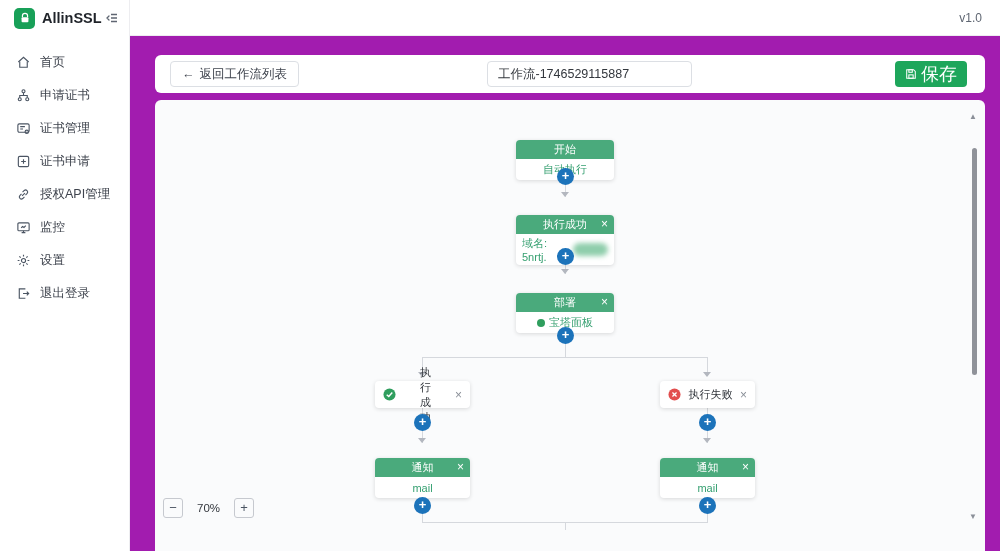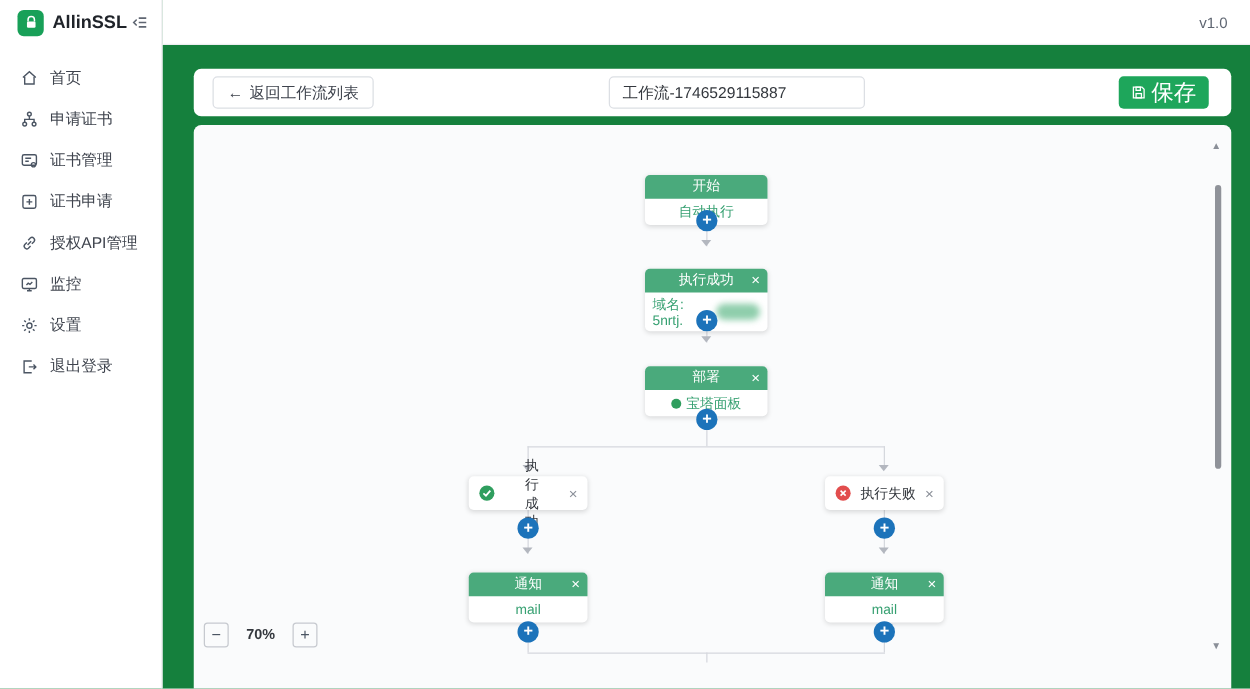--- a/index.html
+++ b/index.html
@@ -1,17 +1,17 @@
 <!DOCTYPE html>
 <html><head>
 <meta charset="utf-8">
 <style>
   * { margin:0; padding:0; box-sizing:border-box; }
   html,body { width:1000px; height:551px; font-family:"Liberation Sans", sans-serif; }
-  .page { position:relative; width:1000px; height:551px; background:#15803d; overflow:hidden; }
+  .page { position:relative; width:1000px; height:551px; background:#a21caf; overflow:hidden; }
 
   
   .sidebar { position:absolute; left:0; top:0; width:130px; height:551px; background:#fff; border-right:1px solid #ededf0; z-index:5; }
   .logo-row { display:flex; align-items:center; height:36px; padding:0 10px 0 14px; }
   .logo-box { width:21px; height:21px; background:#18a058; border-radius:5px; display:flex; align-items:center; justify-content:center; flex-shrink:0; }
   .app-name { font-size:14.5px; font-weight:bold; color:#1f2329; margin-left:7px; flex:1; }
   .collapse-btn { color:#5f6672; display:flex; align-items:center; cursor:pointer; }
   .menu { padding-top:10px; }
   .menu-item { display:flex; align-items:center; height:33px; padding-left:16px; cursor:pointer; color:#3e434d; }
   .menu-item .mi-icon { width:15px; height:15px; margin-right:9px; display:flex; align-items:center; justify-content:center; color:#4b5563; }
@@ -40,21 +40,21 @@
   .node-body { min-height:21px; display:flex; align-items:center; justify-content:center; font-size:11px; color:#36a071; gap:4px; padding:2px 6px; }
   .redacted { width:40px; height:13px; border-radius:7px; background:#8fceac; filter:blur(2.5px); }
   .dot-logo { width:8px; height:8px; border-radius:50%; background:#2f9e5e; flex-shrink:0; }
 
   .pill-node { position:absolute; width:95px; height:27px; background:#fff; border-radius:4px; box-shadow:0 1px 4px rgba(0,0,0,.14); display:flex; align-items:center; padding:0 8px; gap:7px; z-index:2; }
   .pill-label { flex:1; font-size:11px; color:#33373d; text-align:center; }
   .pill-close { color:#8a8f98; font-size:12px; cursor:pointer; }
 
   .zoom-ctrl { position:absolute; display:flex; align-items:center; z-index:4; }
   .zoom-btn { width:20px; height:20px; border:1px solid #c6c9cf; background:#fafbfc; border-radius:3px; font-size:13px; color:#4b5563; line-height:17px; text-align:center; cursor:pointer; }
-  .zoom-level { font-size:11.5px; color:#33373d; margin:0 14px;font-weight:bold; }
+  .zoom-level { font-size:11.5px; color:#33373d; margin:0 14px; }
 
   .vscrollbar-up, .vscrollbar-down { position:absolute; color:#8a8f98; font-size:8px; z-index:4; cursor:pointer; }
   .vscroll-thumb { position:absolute; width:5px; border-radius:3px; background:#8f9299; z-index:4; cursor:pointer; }
 
   svg { display:block; }
 </style>
 </head>
 <body>
 
 <div class="page">

